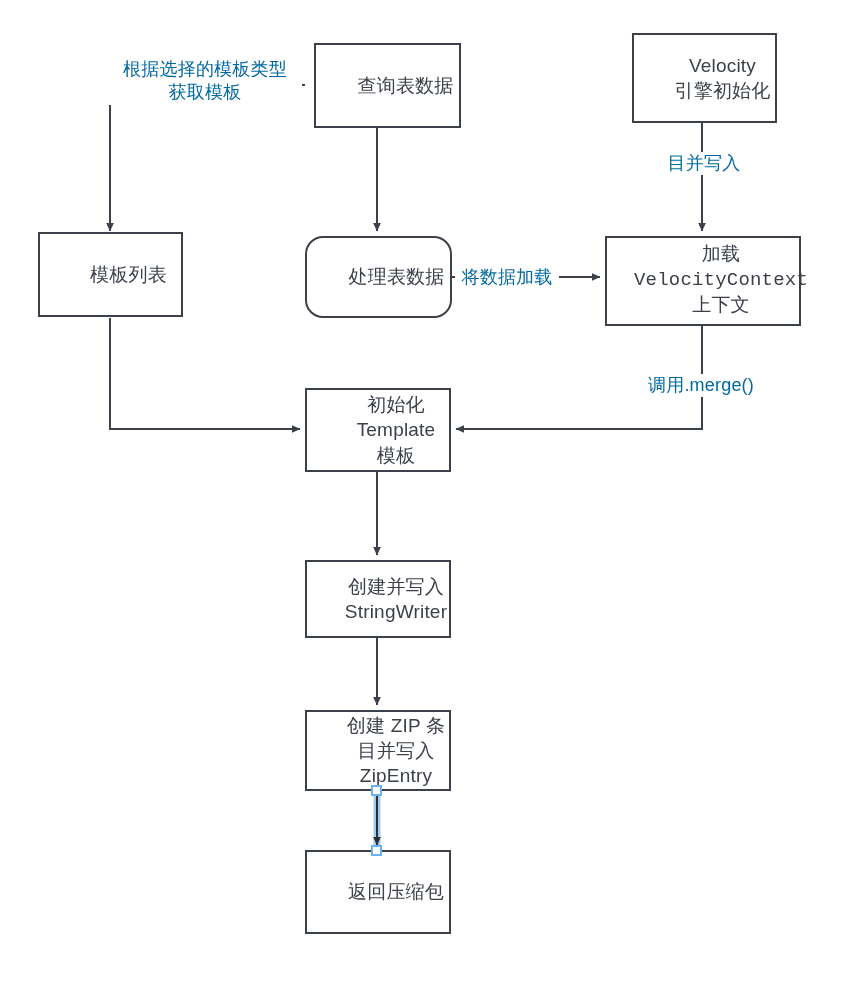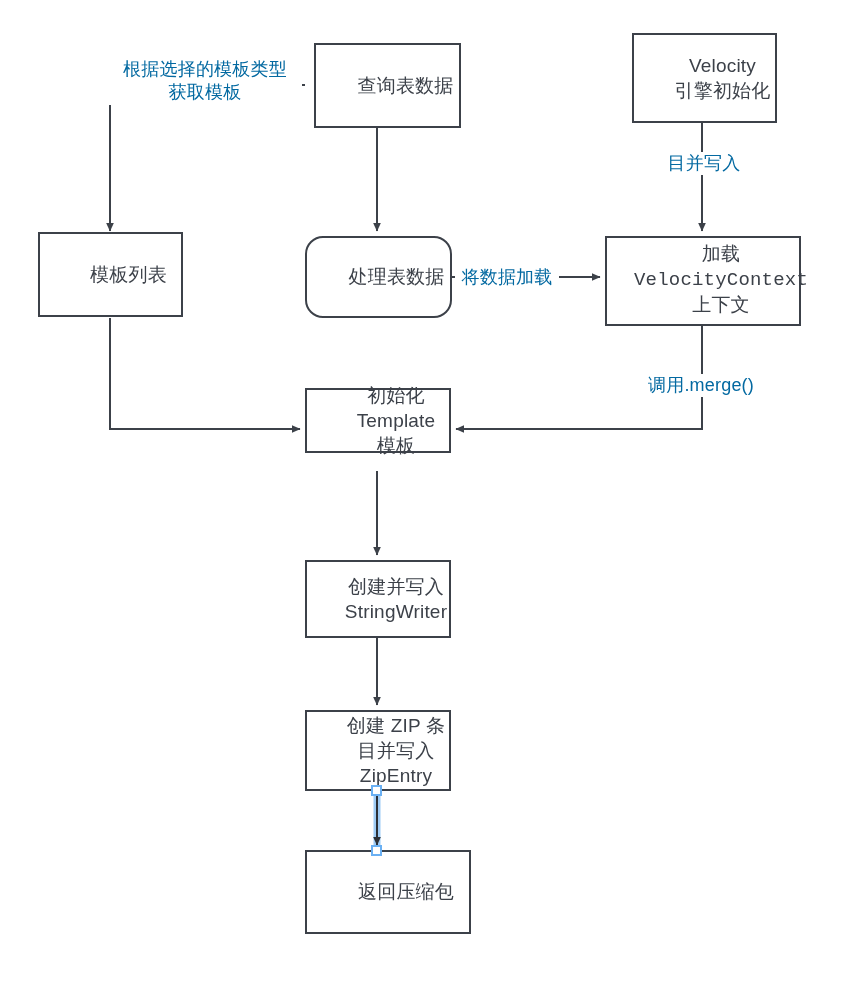--- a/index.html
+++ b/index.html
@@ -125,32 +125,32 @@
 引擎初始化</div>
 
   <div class="node" style="left:38px; top:232px; width:145px; height:85px;">模板列表</div>
 
   <div class="node" style="left:305px; top:236px; width:147px; height:82px;border-radius:18px;">处理表数据</div>
 
   <div class="node" style="left:605px; top:236px; width:196px; height:90px;font-family:Liberation Mono, monospace;">加载
 VelocityContext
 上下文</div>
 
-  <div class="node" style="left:305px; top:388px; width:146px; height:65px;">初始化
+  <div class="node" style="left:305px; top:388px; width:146px; height:84px;">初始化
 Template
 模板</div>
 
   <div class="node" style="left:305px; top:710px; width:146px; height:81px;">创建 ZIP 条
 目并写入
 ZipEntry</div>
 
   <div class="node" style="left:305px; top:560px; width:146px; height:78px;">创建并写入
 StringWriter</div>
 
-  <div class="node" style="left:305px; top:850px; width:166px; height:84px;">返回压缩包</div>
+  <div class="node" style="left:305px; top:850px; width:146px; height:84px;">返回压缩包</div>
 
   <div class="edge-label" style="left:108px; top:58px; width:190px;">根据选择的模板类型
 获取模板</div>
 
 
   <div class="edge-label" style="left:649px; top:152px; width:106px;">目并写入</div>
 
   <div class="edge-label" style="left:455px; top:266px; width:100px;">将数据加载</div>
 
   <div class="edge-label" style="left:634px; top:374px; width:130px;">调用.merge()</div>

